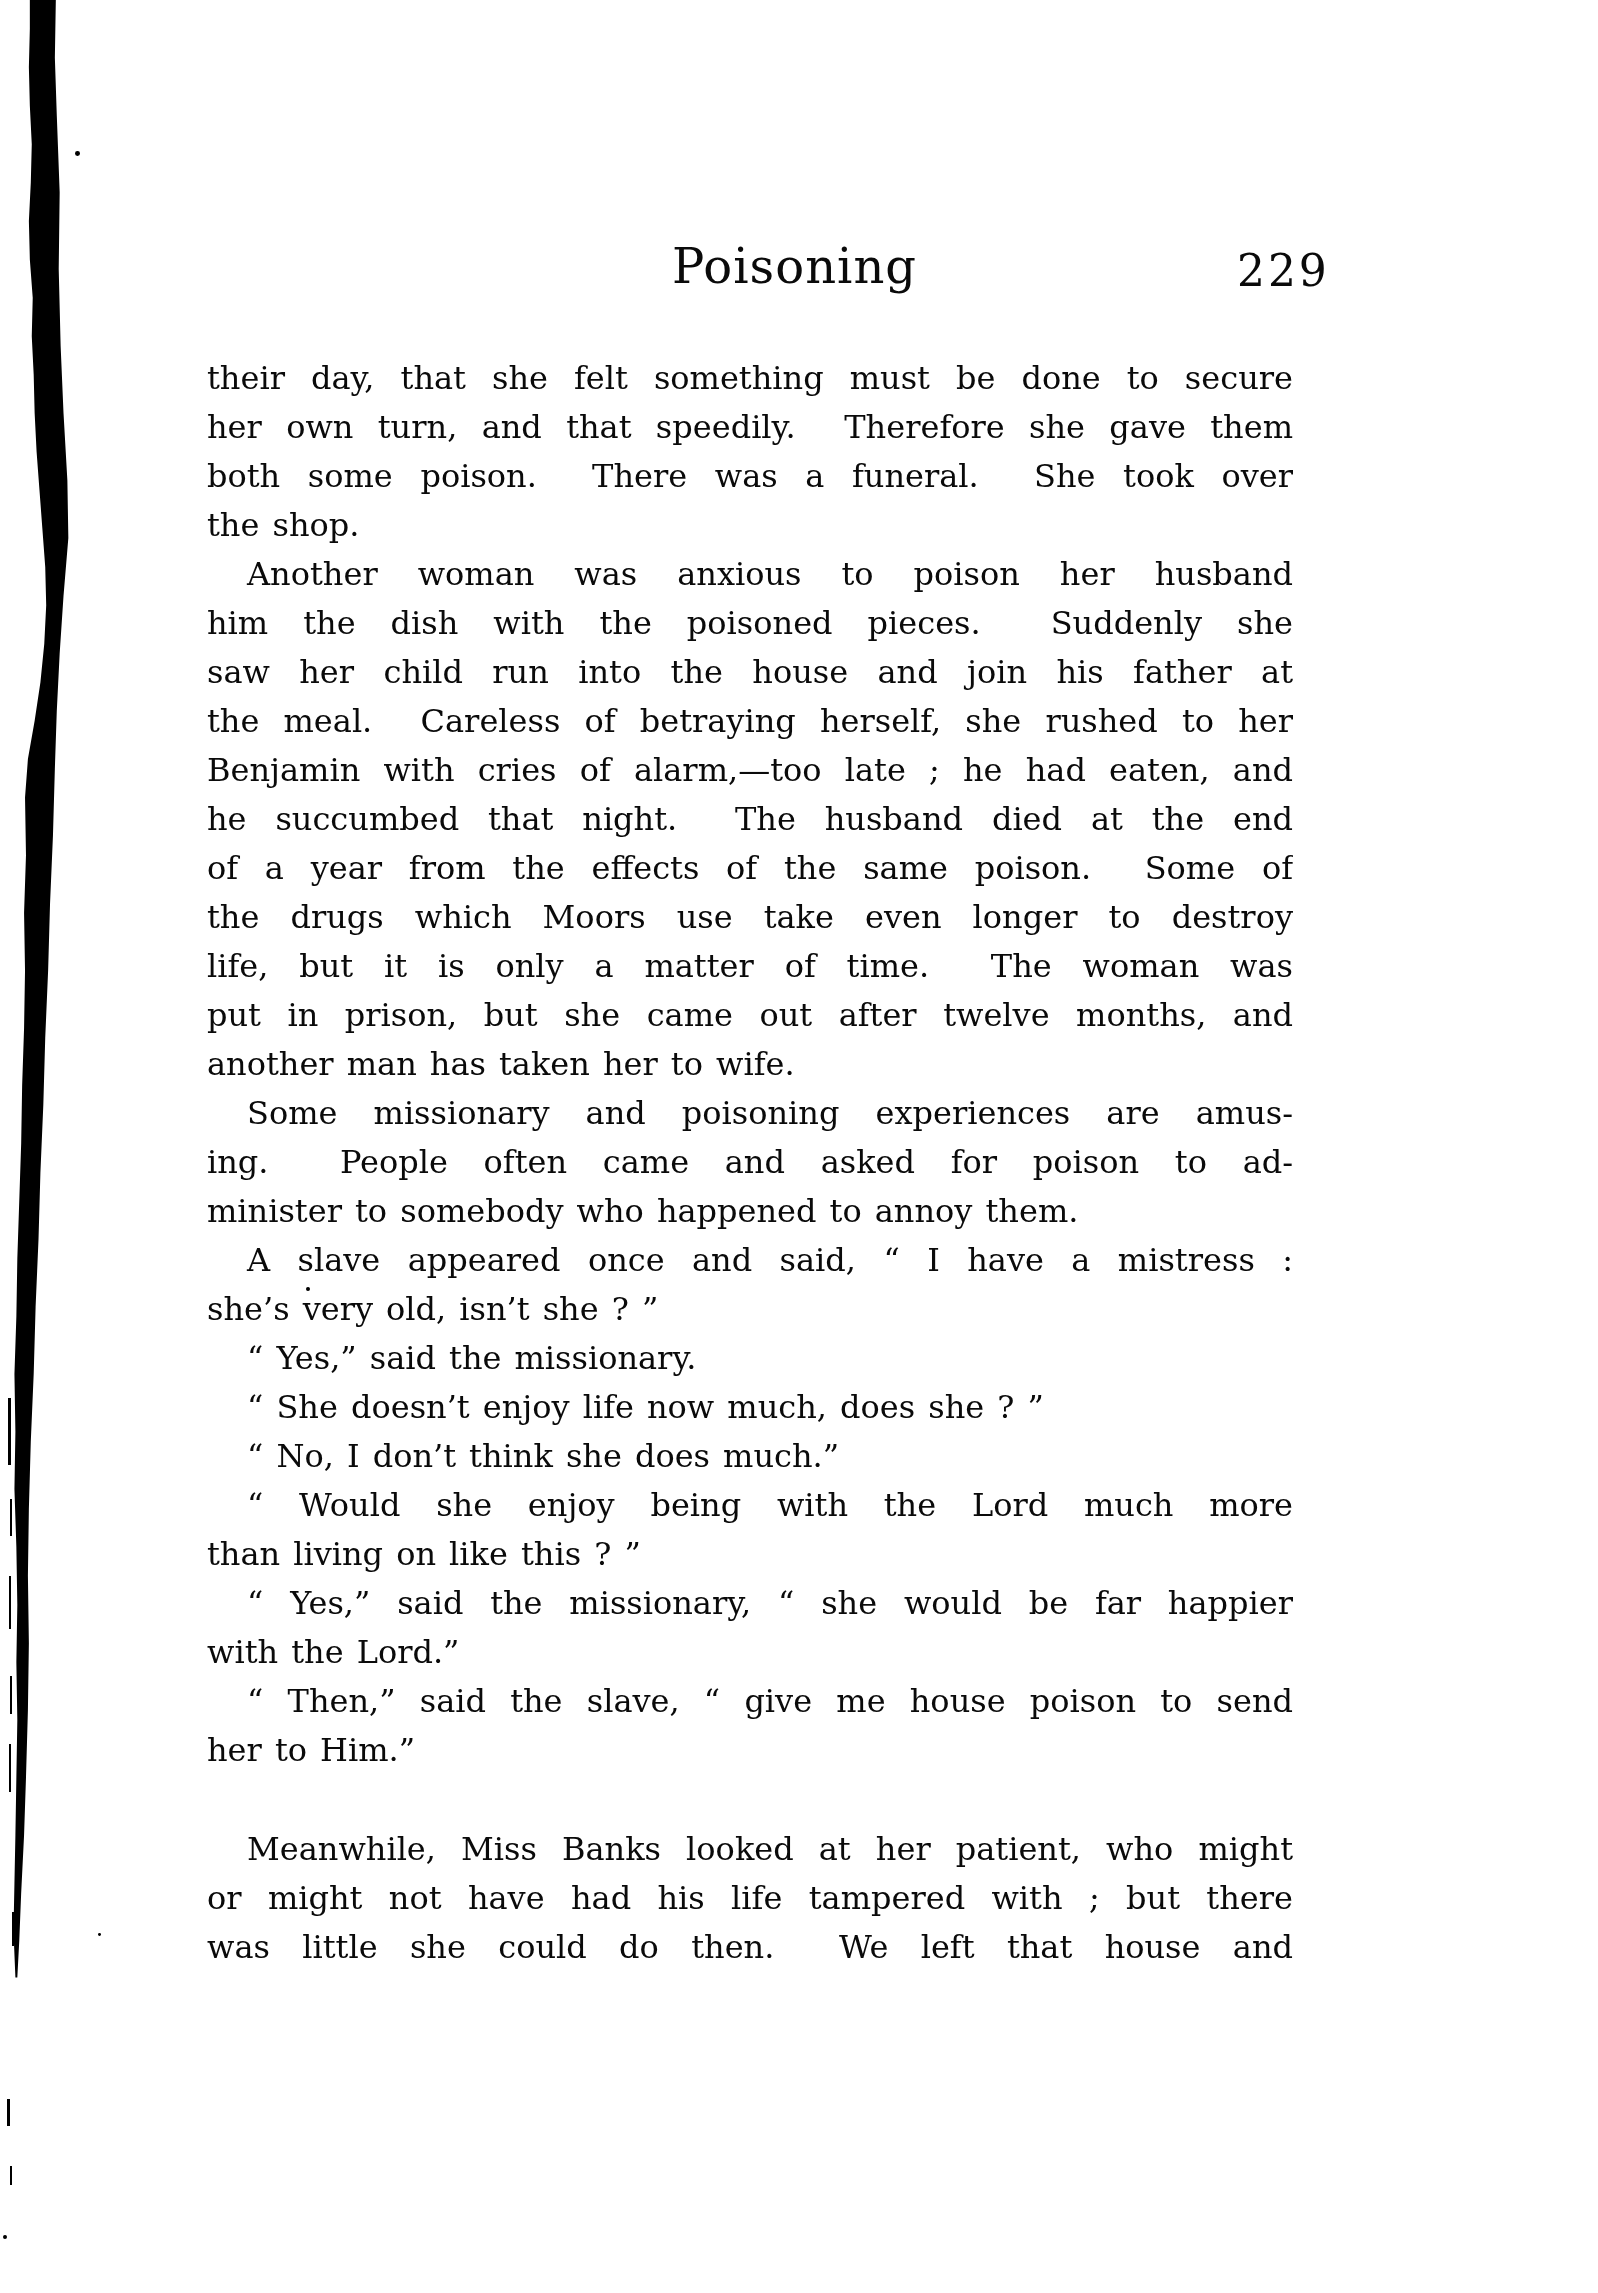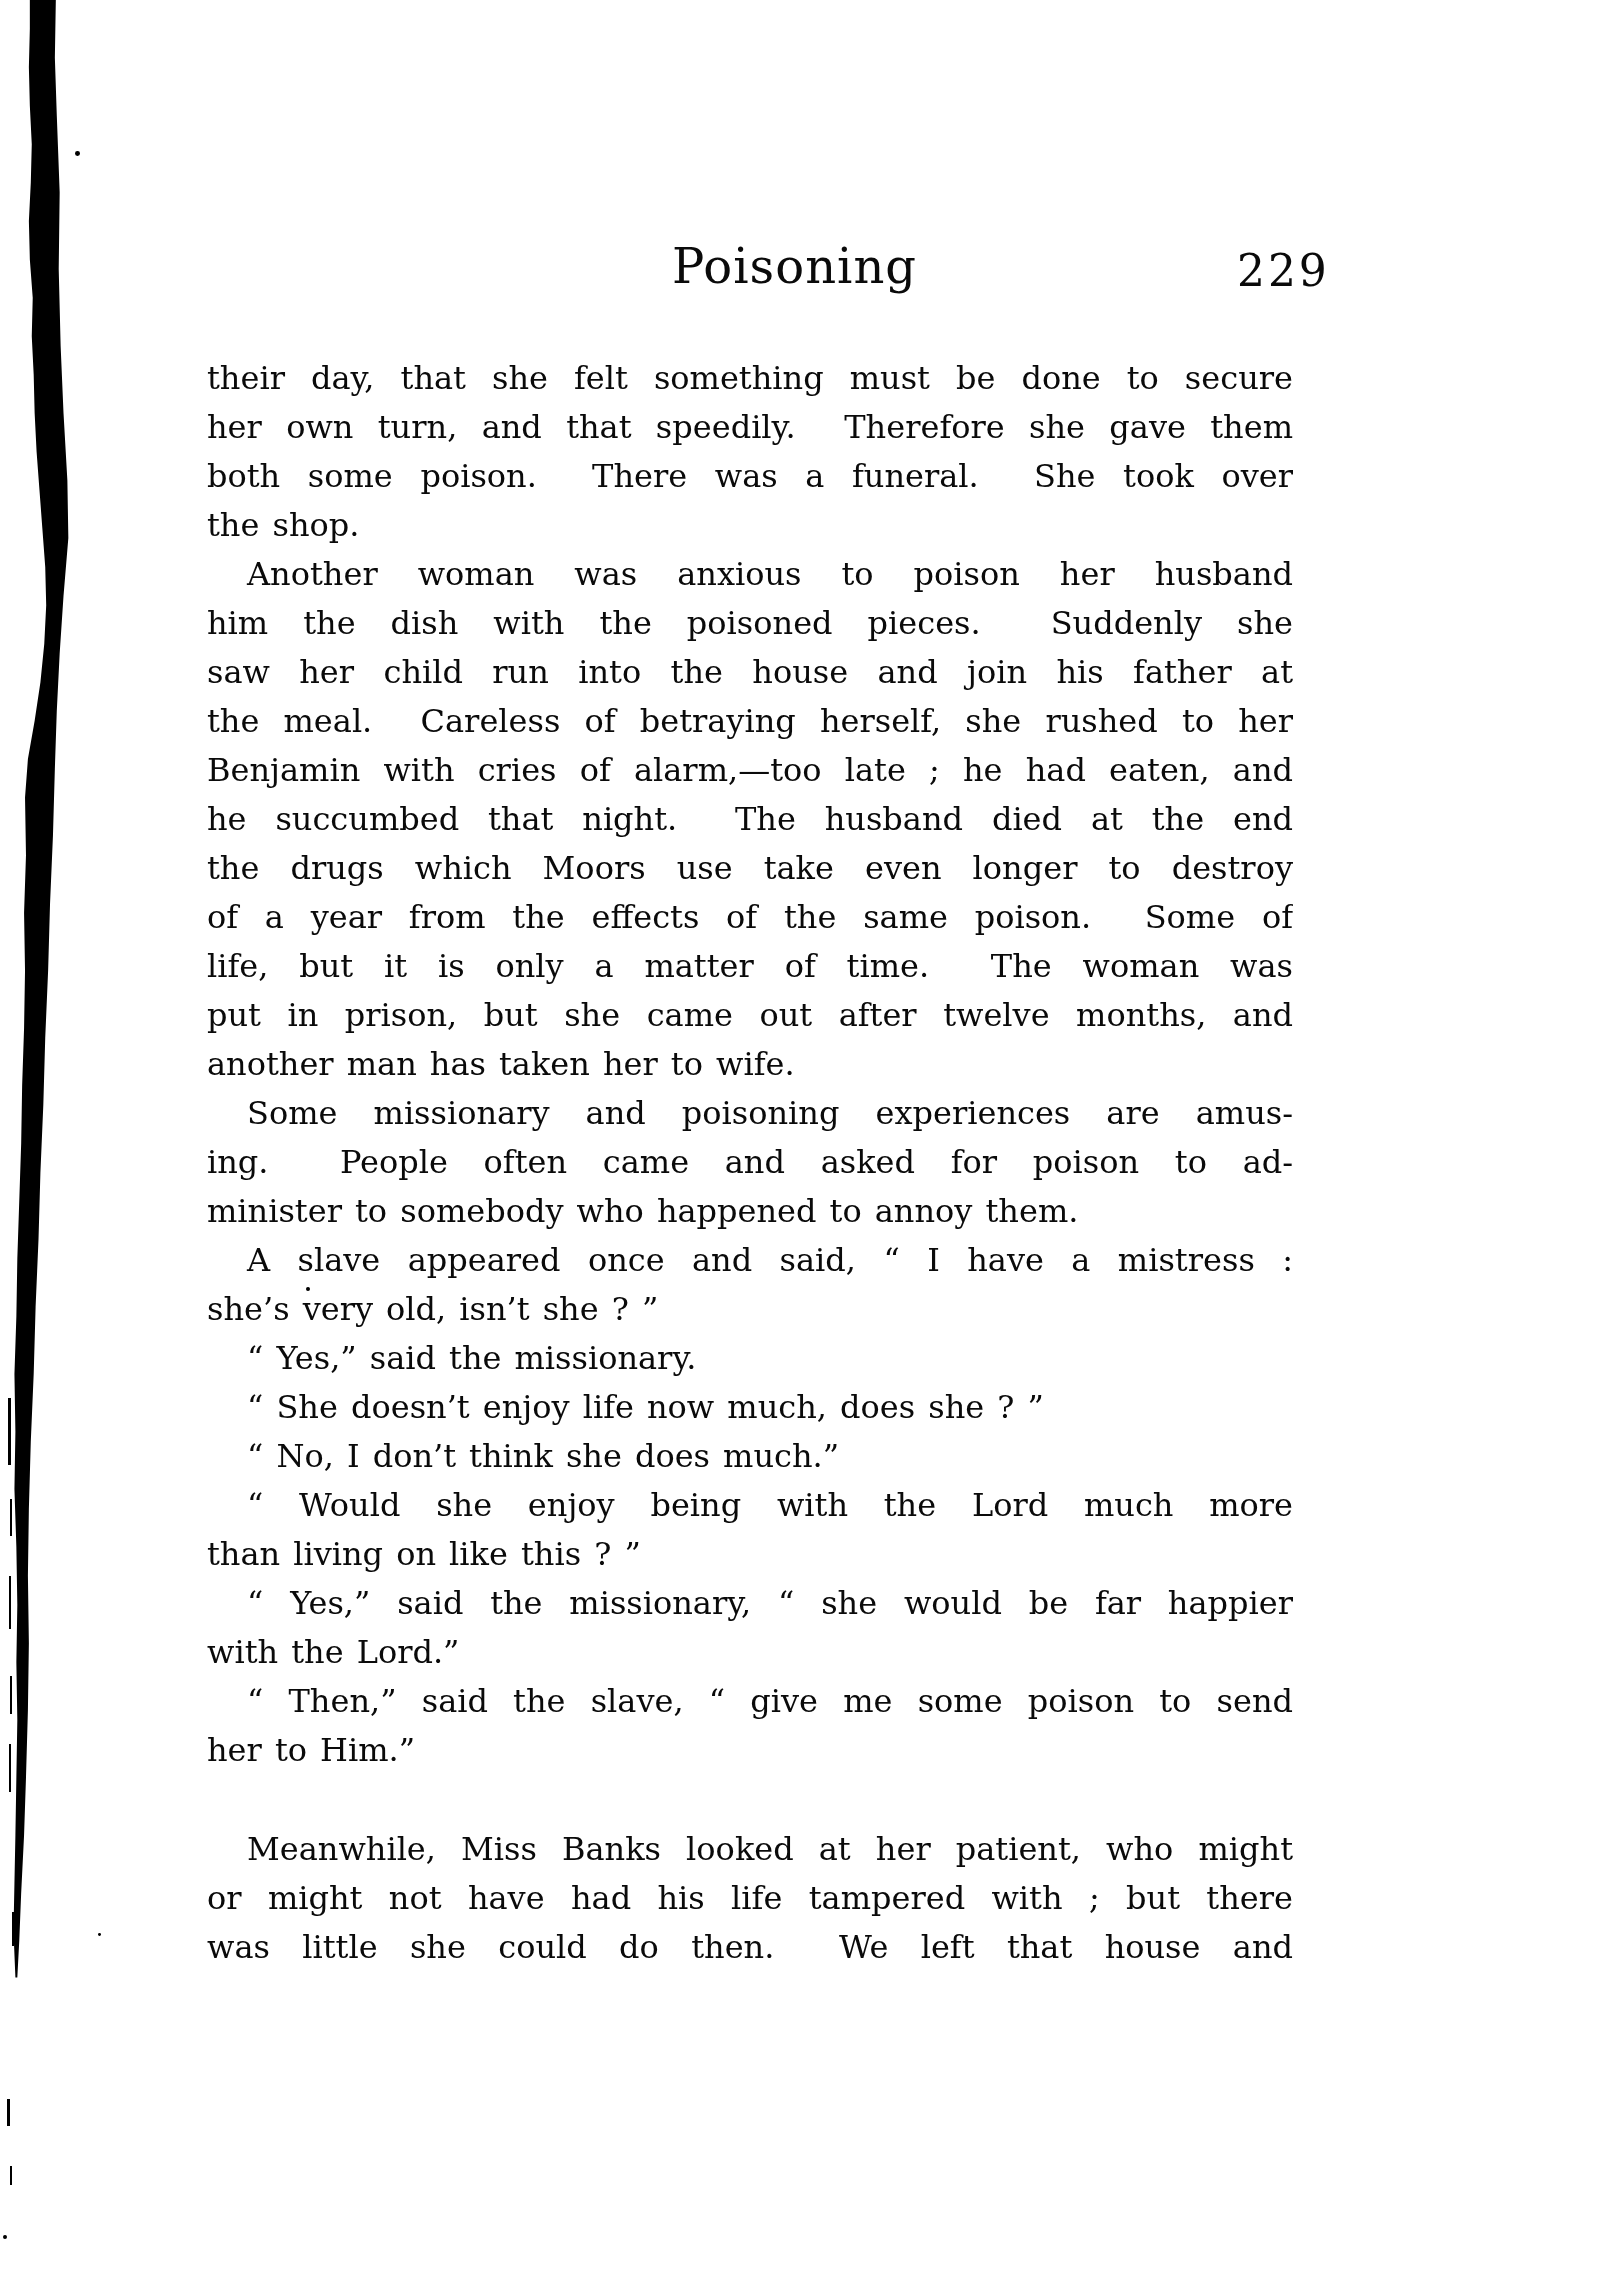--- a/index.html
+++ b/index.html
@@ -118,38 +118,38 @@
       <div class="line just">their day, that she felt something must be done to secure</div>
       <div class="line just">her own turn, and that speedily.&nbsp; Therefore she gave them</div>
       <div class="line just">both some poison.&nbsp; There was a funeral.&nbsp; She took over</div>
       <div class="line">the shop.</div>
       <div class="line just ind">Another woman was anxious to poison her husband</div>
       <div class="line just">him the dish with the poisoned pieces.&nbsp; Suddenly she</div>
       <div class="line just">saw her child run into the house and join his father at</div>
       <div class="line just">the meal.&nbsp; Careless of betraying herself, she rushed to her</div>
       <div class="line just">Benjamin with cries of alarm,—too late ; he had eaten, and</div>
       <div class="line just">he succumbed that night.&nbsp; The husband died at the end</div>
+      <div class="line just">of a year from the effects of the same poison.&nbsp; Some of</div>
       <div class="line just">the drugs which Moors use take even longer to destroy</div>
-      <div class="line just">of a year from the effects of the same poison.&nbsp; Some of</div>
       <div class="line just">life, but it is only a matter of time.&nbsp; The woman was</div>
       <div class="line just">put in prison, but she came out after twelve months, and</div>
       <div class="line">another man has taken her to wife.</div>
       <div class="line just ind">Some missionary and poisoning experiences are amus-</div>
       <div class="line just">ing.&nbsp; People often came and asked for poison to ad-</div>
       <div class="line">minister to somebody who happened to annoy them.</div>
       <div class="line just ind">A slave appeared once and said, “ I have a mistress :</div>
       <div class="line">she’s very old, isn’t she ? ”</div>
       <div class="line ind">“ Yes,” said the missionary.</div>
       <div class="line ind">“ She doesn’t enjoy life now much, does she ? ”</div>
       <div class="line ind">“ No, I don’t think she does much.”</div>
       <div class="line just ind">“ Would she enjoy being with the Lord much more</div>
       <div class="line">than living on like this ? ”</div>
       <div class="line just ind">“ Yes,” said the missionary, “ she would be far happier</div>
       <div class="line">with the Lord.”</div>
-      <div class="line just ind">“ Then,” said the slave, “ give me some poison to send</div>
+      <div class="line just ind">“ Then,” said the slave, “ give me house poison to send</div>
       <div class="line">her to Him.”</div>
       <div class="line just ind gap">Meanwhile, Miss Banks looked at her patient, who might</div>
       <div class="line just">or might not have had his life tampered with ; but there</div>
       <div class="line just">was little she could do then.&nbsp; We left that house and</div>
     </div>
 
 </div>
 
 
 </body></html>

